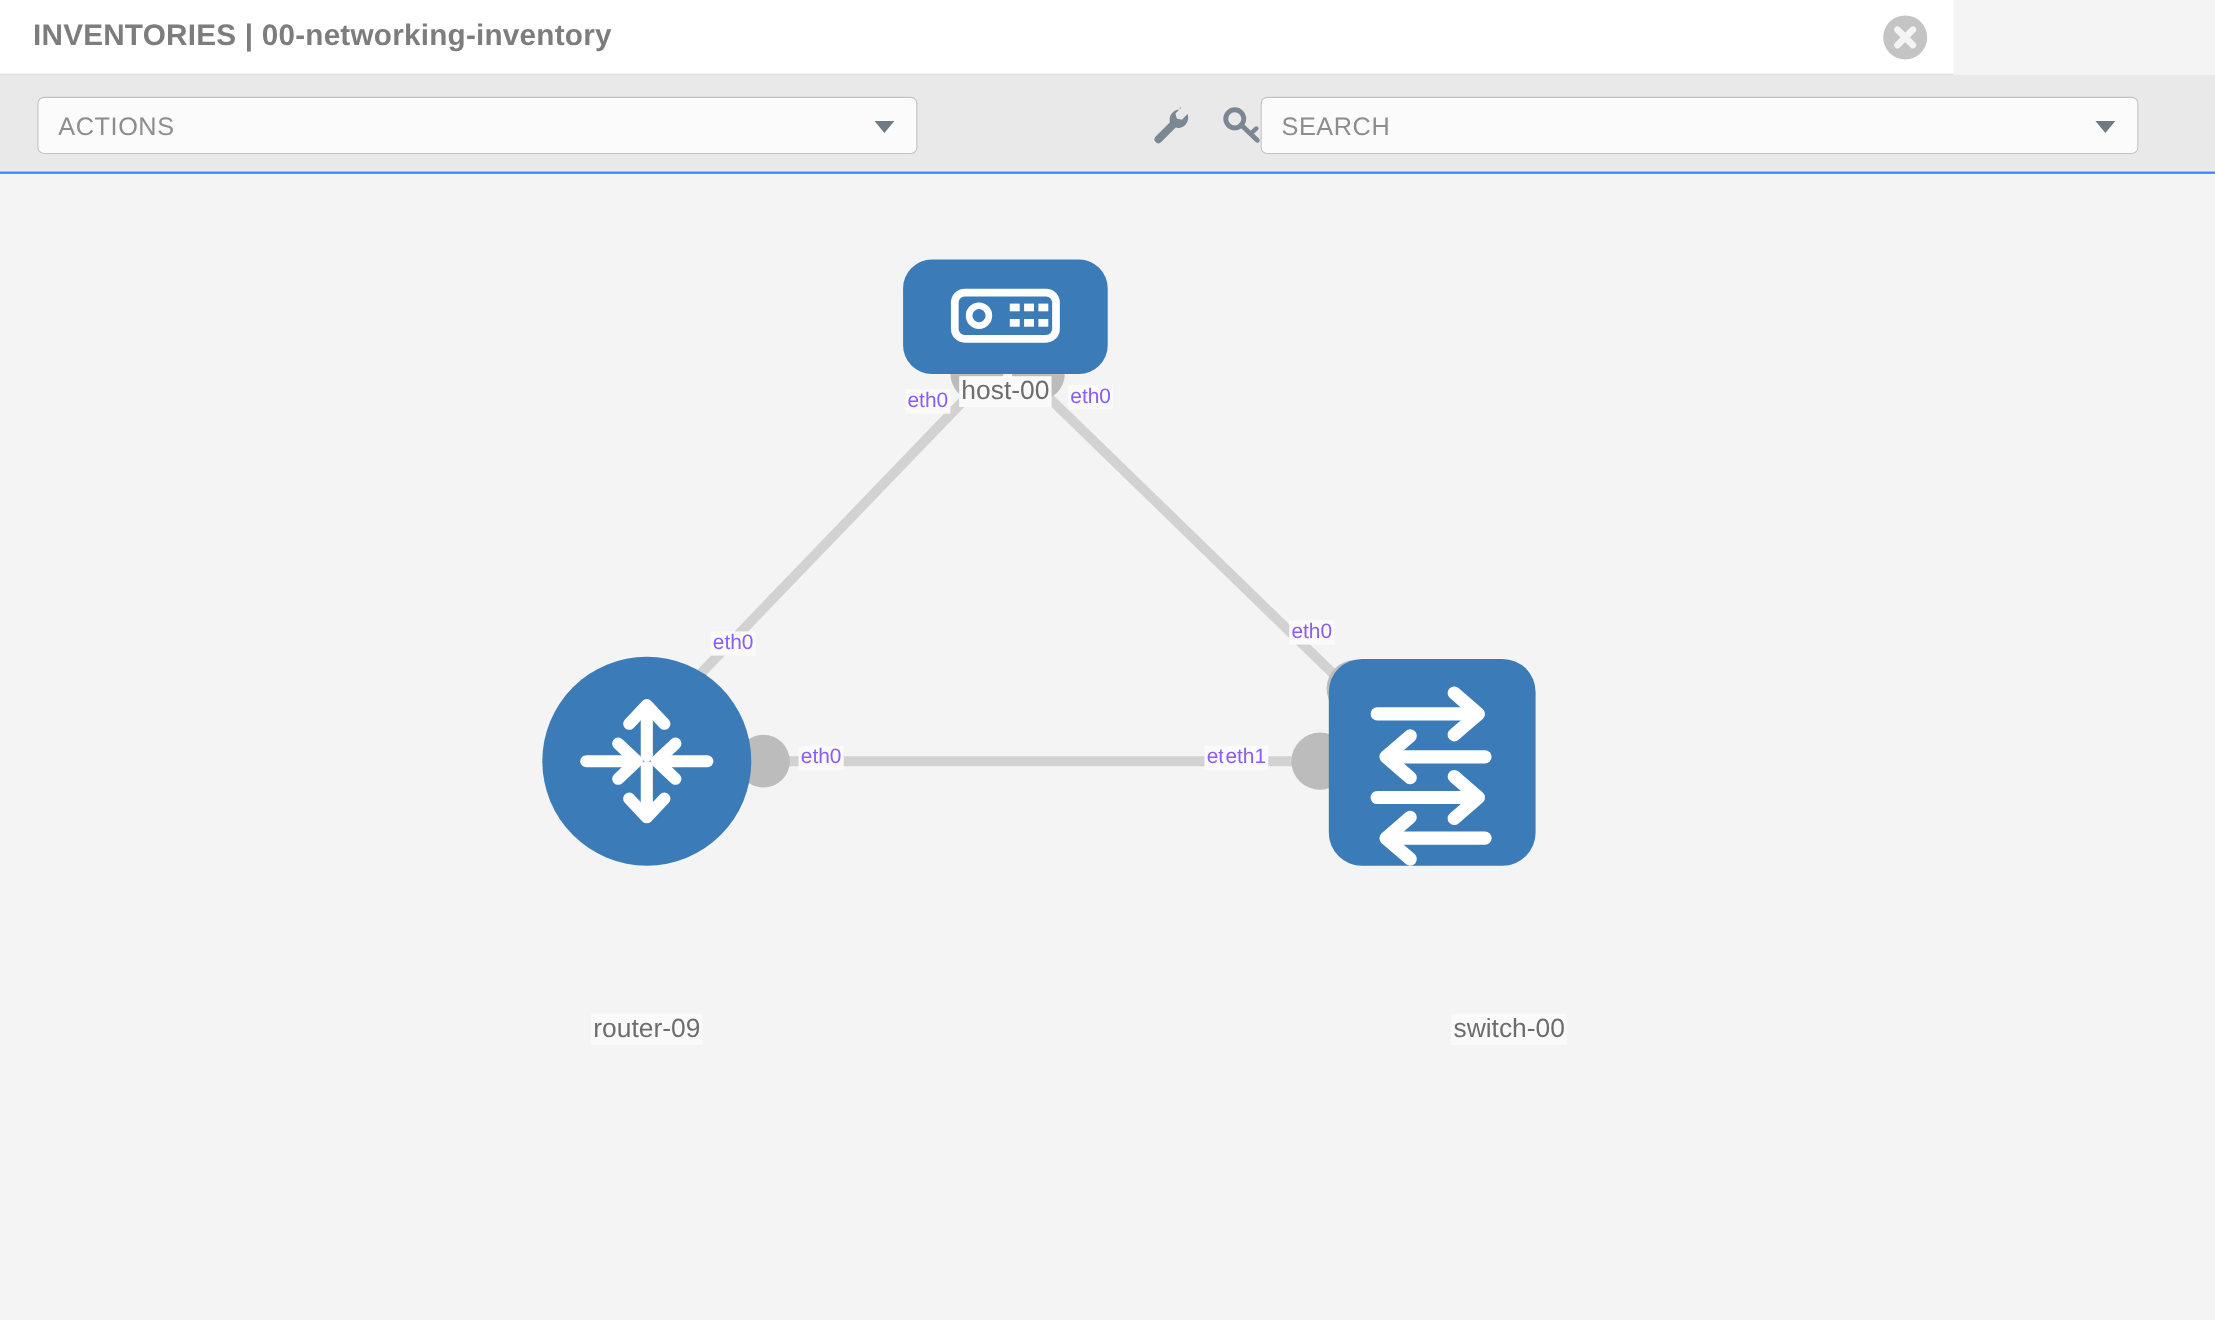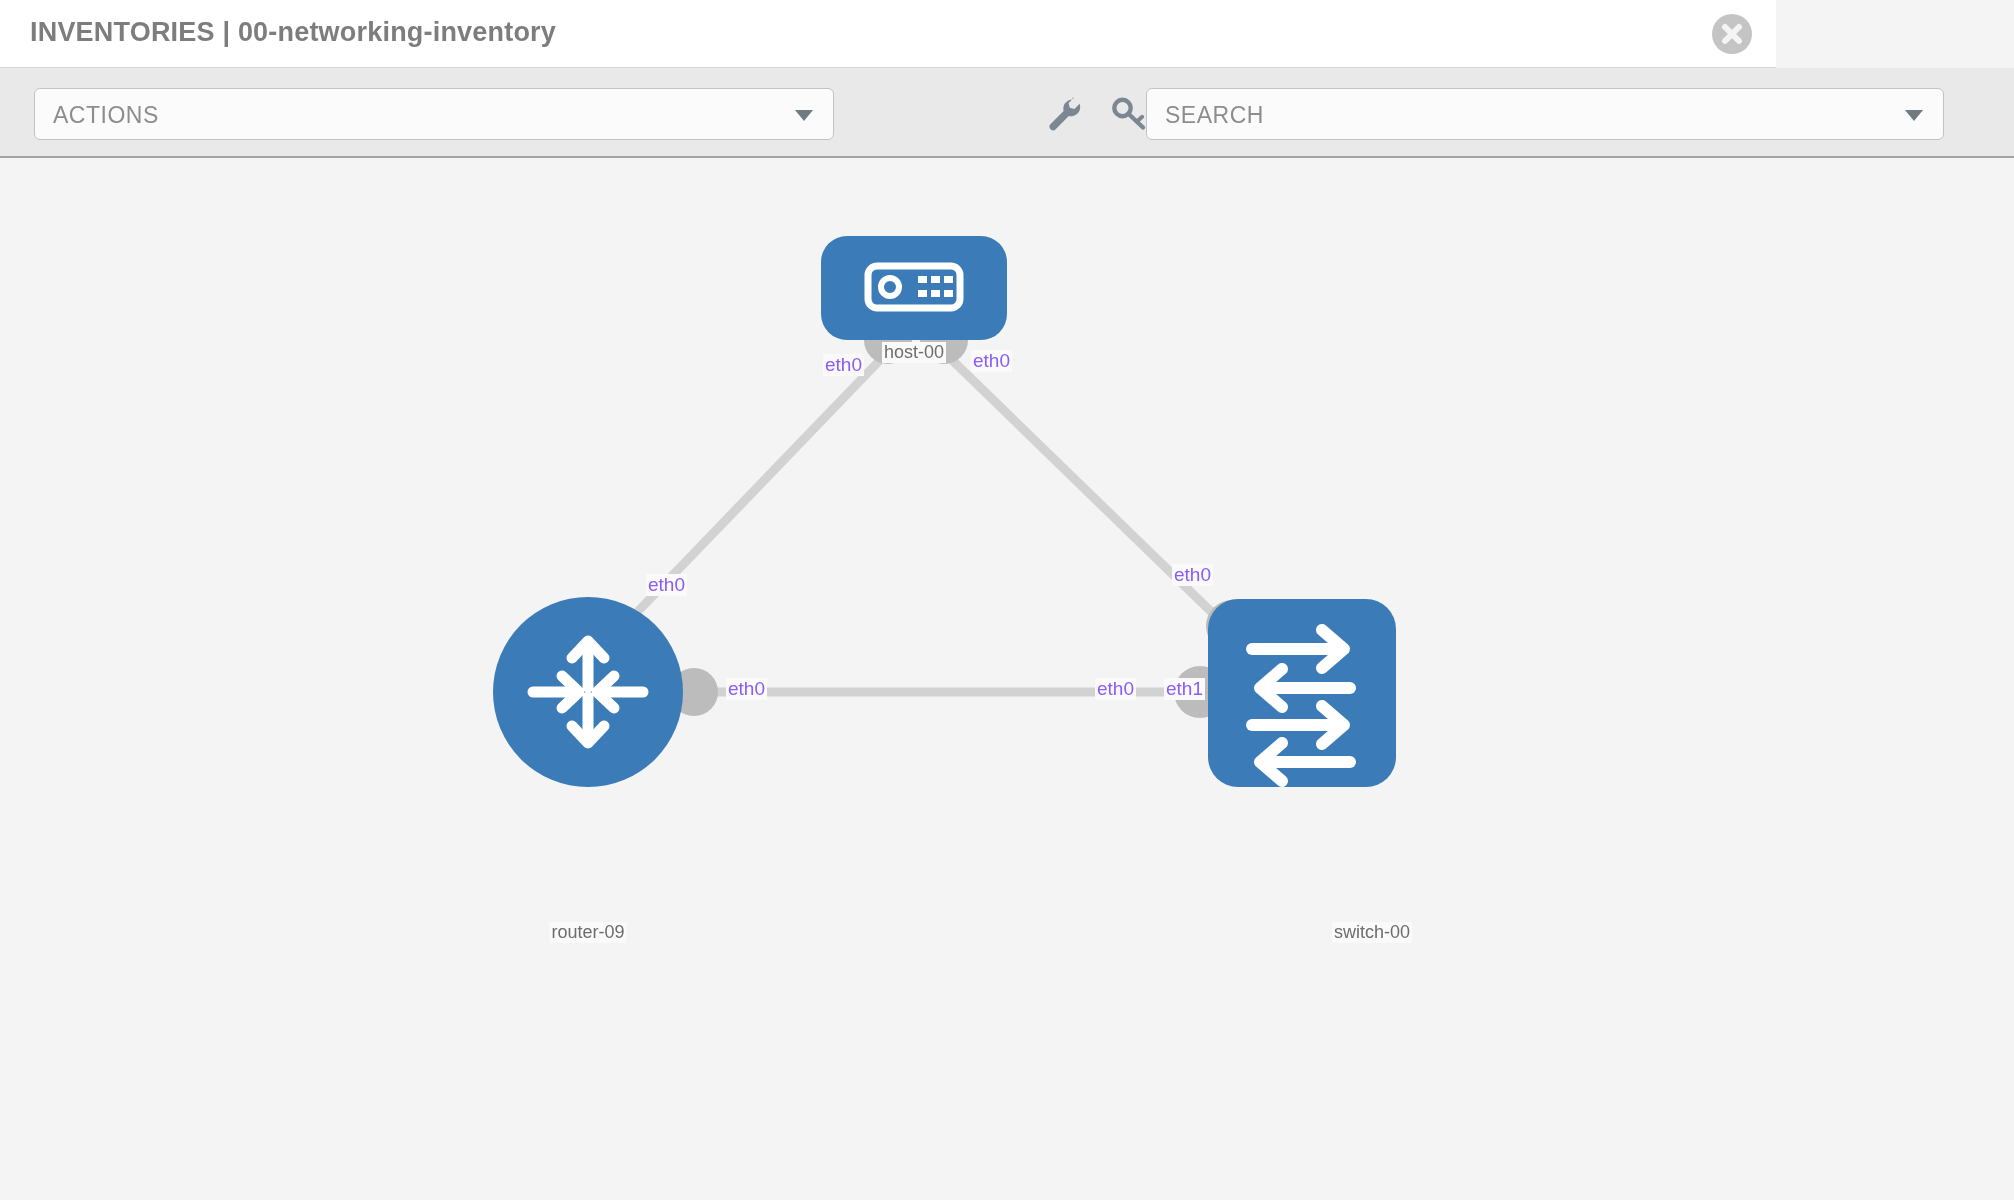--- a/index.html
+++ b/index.html
@@ -26,21 +26,21 @@
     position: absolute; right: 24px; top: 14px;
     width: 40px; height: 40px; border-radius: 50%;
     background: #c4c4c4; cursor: pointer;
   }
   .close-btn svg { display: block; }
 
   
   .toolbar {
     position: absolute; top: 68px; left: 0; width: 2014px; height: 90px;
     background: #e9e9e9;
-    border-bottom: 2px solid #a3a3a3;
+    border-bottom: 2px solid #3b82f6;
   }
   .actions-select {
     position: absolute; left: 34px; top: 20px;
     width: 800px; height: 52px;
     background: #fbfbfb;
     border: 1px solid #c3c3c3;
     border-radius: 6px;
     cursor: pointer;
   }
   .actions-select .sel-label {
@@ -78,21 +78,21 @@
   .canvas {
     position: absolute; top: 160px; left: 0;
     width: 2014px; height: 1040px;
     background: #f4f4f4;
     overflow: hidden;
   }
   .topology { position: absolute; top: 0; left: 0; width: 2014px; height: 1040px; }
 
   .node-label {
     position: absolute;
-    font-size: 18px; color: #6d6d6d;
+    font-size: 24px; color: #6d6d6d;
     background: #fafafa;
     white-space: nowrap;
     transform: translateX(-50%);
     padding: 0 2px;
   }
   .iface-label {
     position: absolute;
     font-size: 19px; color: #8b5cf6;
     background: #fafafa;
     white-space: nowrap;
@@ -215,17 +215,17 @@
     <div class="node-label" style="left:914px; top:182px;">host-00</div>
     <div class="node-label" style="left:588px; top:762px;">router-09</div>
     <div class="node-label" style="left:1372px; top:762px;">switch-00</div>
 
     <div class="iface-label" style="left:823px; top:194px;">eth0</div>
     <div class="iface-label" style="left:971px; top:190px;">eth0</div>
     <div class="iface-label" style="left:646px; top:414px;">eth0</div>
     <div class="iface-label" style="left:1172px; top:404px;">eth0</div>
     <div class="iface-label" style="left:726px; top:518px;">eth0</div>
     <div class="iface-label" style="left:1095px; top:518px;">eth0</div>
-    <div class="iface-label" style="left:1164px; top:518px;">eth1</div>
+    <div class="iface-label" style="left:1112px; top:518px;">eth1</div>
 
   </div>
 
 </div>
 
 </body></html>

